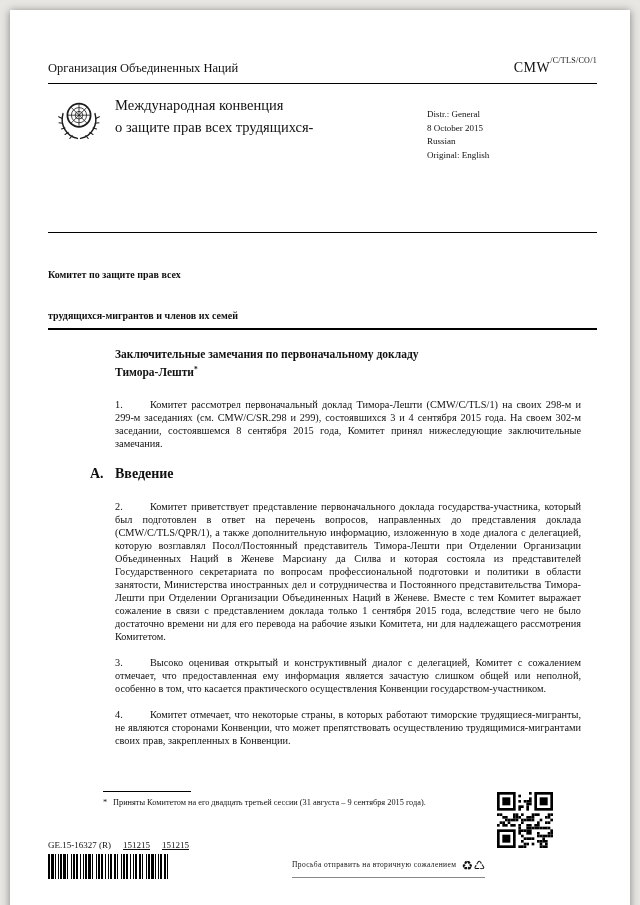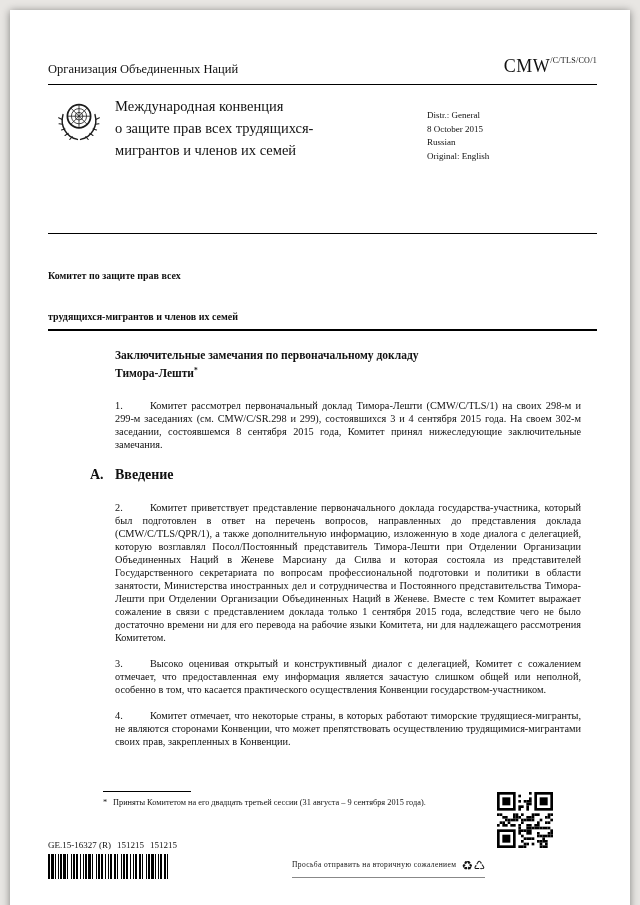--- a/index.html
+++ b/index.html
@@ -18,21 +18,21 @@
     background: #fff;
     box-shadow: 0 1px 8px rgba(0,0,0,0.45);
     overflow: hidden;
   }
   .inner { padding: 46px 33px 0 38px; }
 
   
   .header-row { display: flex; justify-content: space-between; align-items: flex-end; }
   .org { font-size: 12.5px; }
   .symbol { white-space: nowrap; }
-  .sym-main { font-size: 18px; letter-spacing: 0.5px; }
+  .sym-main { font-size: 14px; letter-spacing: 0.5px; }
   .sym-suffix { font-size: 8px; vertical-align: 9px; letter-spacing: 0.3px; }
   .rule-1 { border-top: 1px solid #000; margin-top: 7px; }
 
   
   .masthead { display: flex; margin-top: 10px; }
   .emblem { width: 48px; margin-left: 7px; margin-top: 2px; flex: none; }
   .mast-title { flex: 1; margin-left: 12px; font-weight: normal; font-size: 14.5px; line-height: 22px; }
   .mast-title span { display: block; }
   .distr { width: 170px; flex: none; font-size: 9px; line-height: 13.5px; padding-top: 14px; }
   .distr span { display: block; }
@@ -56,21 +56,21 @@
   .slet { display: inline-block; width: 25px; margin-left: -25px; }
 
   
   .footnote { position: absolute; left: 93px; top: 781px; width: 390px; }
   .fn-rule { width: 88px; border-top: 1px solid #000; margin-bottom: 5px; }
   .fn-text { font-size: 8.3px; line-height: 11px; }
   .fn-marker { display: inline-block; width: 10px; }
 
   
   .footer-ge { position: absolute; left: 38px; top: 830px; font-size: 9px; white-space: nowrap; }
-  .fdate { margin-left: 6px; }
+  .fdate { margin-left: 12px; text-decoration: underline; }
   .barcode {
     position: absolute; left: 38px; top: 844px; width: 120px; height: 25px;
     background: repeating-linear-gradient(90deg,
       #000 0, #000 1.5px, #fff 1.5px, #fff 3px,
       #000 3px, #000 5.5px, #fff 5.5px, #fff 6.5px,
       #000 6.5px, #000 7.5px, #fff 7.5px, #fff 10px,
       #000 10px, #000 11px, #fff 11px, #fff 12.5px);
   }
   .recycle {
     position: absolute; left: 282px; top: 848px;
@@ -118,21 +118,20 @@
               <path d="M50.5,34 l4.5,-0.5"></path>
               <path d="M47.5,40 l4.5,1.2"></path>
               <path d="M43.5,45.5 l4,2.6"></path>
               <path d="M38.5,49.5 l3,3.6"></path>
           </g>
         </svg>
       </div>
       <div class="mast-title">
         <span>Международная конвенция</span>
         <span>о защите прав всех трудящихся-</span>
-        <span>мигрантов и членов их семей</span>
       </div>
       <div class="distr">
         <span>Distr.: General</span>
         <span>8 October 2015</span>
         <span>Russian</span>
         <span>Original: English</span>
       </div>
     </div>
 
     <div class="rule-thin"></div>

